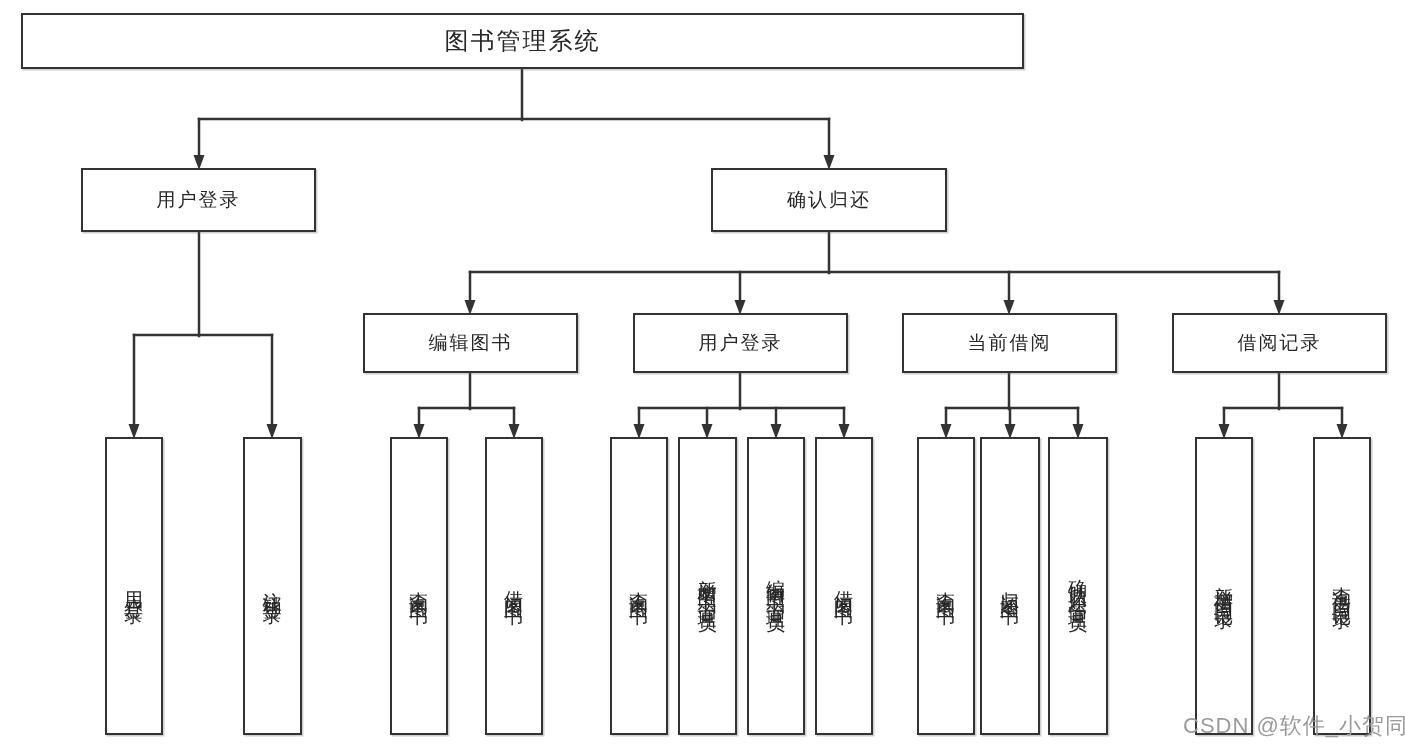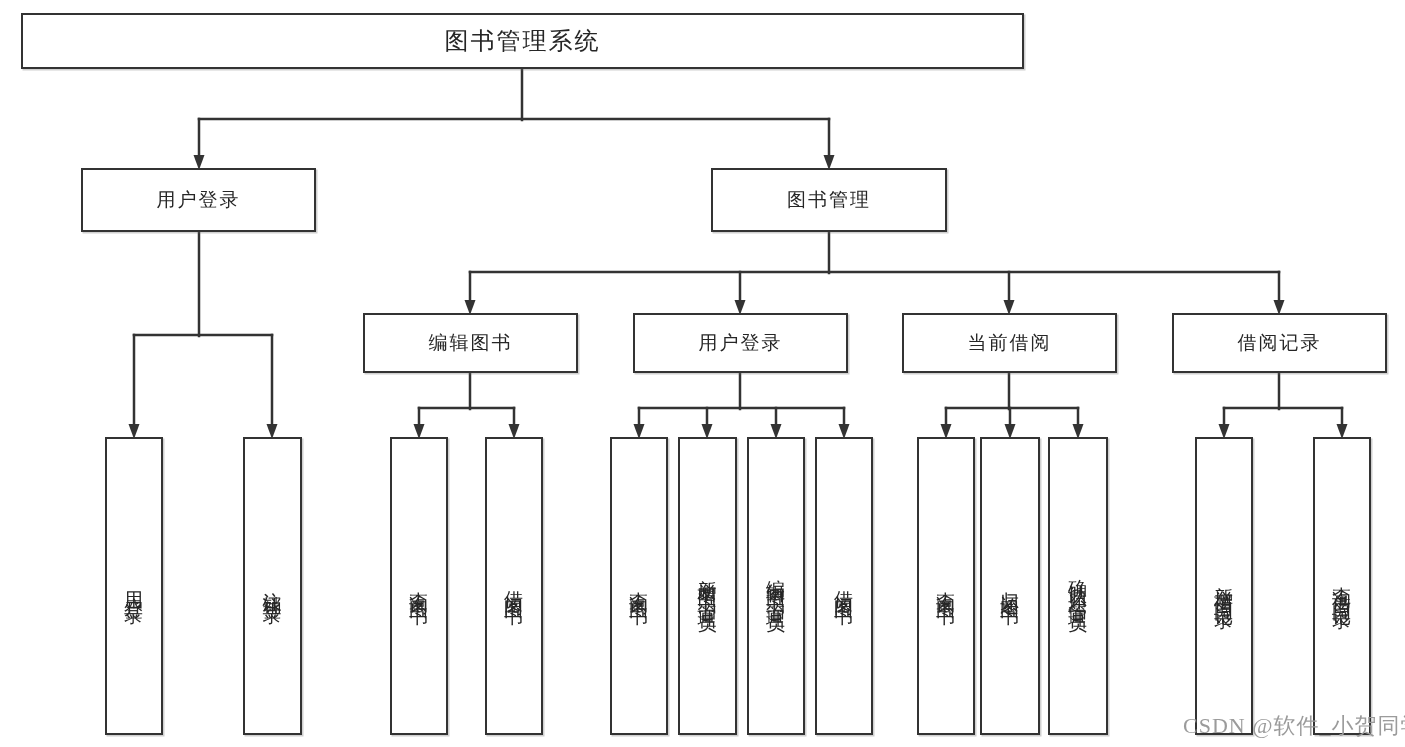--- a/index.html
+++ b/index.html
@@ -8,21 +8,21 @@
     --text:#262626;
     --watermark-text:#9b9b9b;
     --background:#ffffff;
   }
   html,body{margin:0;padding:0;background:var(--background);}
   .stage{
     position:relative;
     width:1405px;height:747px;
     background:var(--background);
     overflow:hidden;
-    font-family:Liberation Serif, serif;
+    font-family:Liberation Sans, sans-serif;
     color:var(--text);
     text-align:center;
   }
   .connectors{position:absolute;left:0;top:0;z-index:0;}
   .connectors line{stroke:var(--line);stroke-width:2.5;stroke-linecap:square;}
   .connectors polygon{fill:var(--line);stroke:none;}
   .node{
     position:absolute;
     box-sizing:border-box;
     background:var(--background);
@@ -116,21 +116,21 @@
     </svg>
 
   <div class="node l1" style="left:21px;top:13px;width:1003px;height:56px">
     <span class="lbl">图书管理系统</span>
   </div>
 
   <div class="node l2" style="left:81px;top:168px;width:235px;height:64px">
     <span class="lbl">用户登录</span>
   </div>
   <div class="node l2" style="left:711px;top:168px;width:236px;height:64px">
-    <span class="lbl">图书管理</span>
+    <span class="lbl">确认归还</span>
   </div>
 
   <div class="node l3" style="left:363px;top:313px;width:215px;height:60px">
     <span class="lbl">编辑图书</span>
   </div>
   <div class="node l3" style="left:633px;top:313px;width:215px;height:60px">
     <span class="lbl">用户登录</span>
   </div>
   <div class="node l3" style="left:902px;top:313px;width:215px;height:60px">
     <span class="lbl">当前借阅</span>

